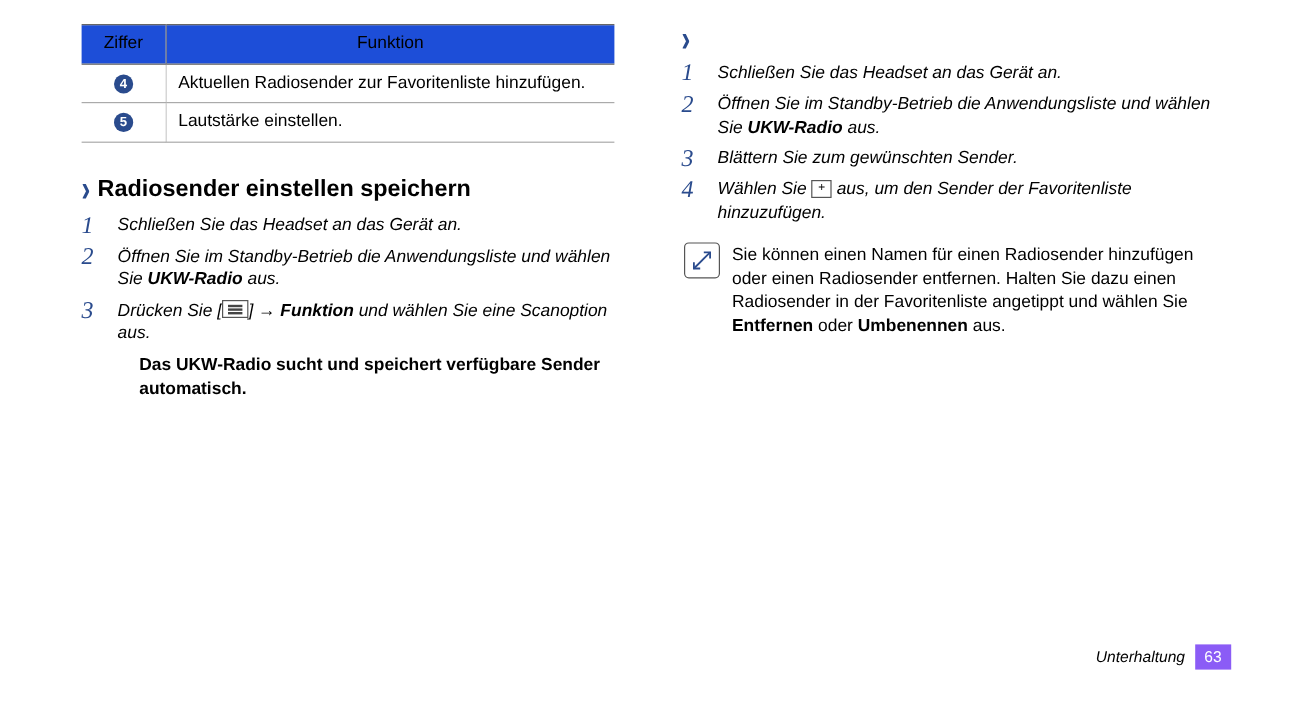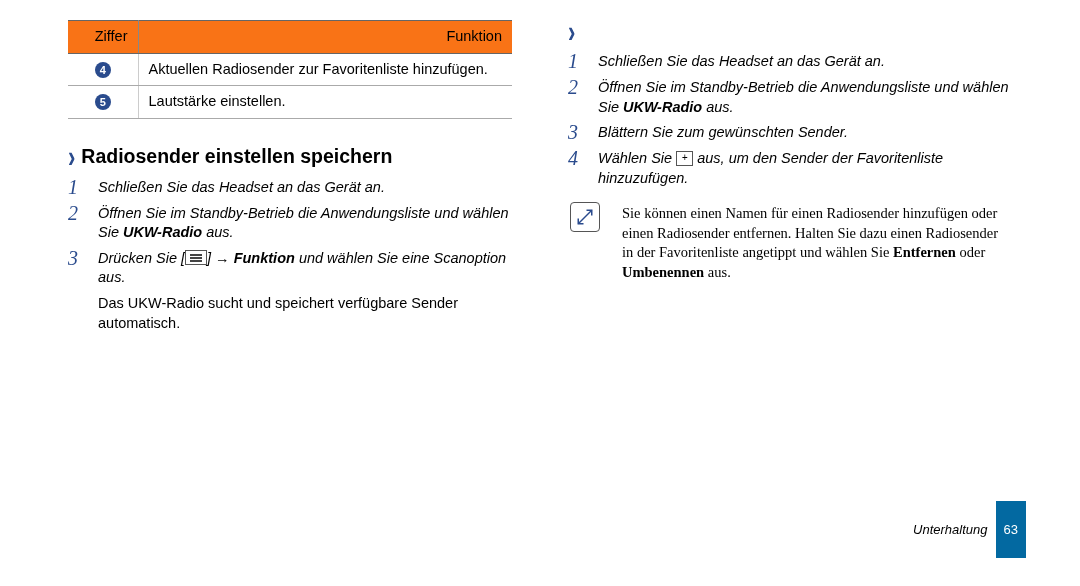--- a/index.html
+++ b/index.html
@@ -3,50 +3,50 @@
 <meta charset="utf-8">
 <style>
   * { box-sizing: border-box; margin: 0; padding: 0; }
   html, body { width: 1080px; height: 586px; font-family: Arial, Helvetica, sans-serif; background: #fff; color: #000; }
   .page { display: flex; width: 100%; height: 100%; padding: 20px 50px 10px 50px; }
   .col { flex: 1; padding: 0 18px; display: flex; flex-direction: column; }
   .col-left { padding-right: 28px; }
   .col-right { padding-left: 28px; }
 
   table.functable { width: 100%; border-collapse: collapse; font-size: 14.5px; line-height: 1.35; }
-  table.functable th { background: #f97316; font-weight: normal; text-align: right; padding: 6px 10px; border-top: 1px solid #666; border-bottom: 1px solid #666; }
+  table.functable th { background: #1d4ed8; font-weight: normal; text-align: center; padding: 6px 10px; border-top: 1px solid #666; border-bottom: 1px solid #666; }
   table.functable th:first-child { border-right: 1px solid #888; width: 70px; }
   table.functable td { padding: 6px 10px; border-bottom: 1px solid #aaa; vertical-align: top; }
   table.functable td:first-child { text-align: center; border-right: 1px solid #ccc; }
 
   .num-badge { display: inline-block; width: 16px; height: 16px; border-radius: 50%; background: #2a4b8d; color: #fff; font-size: 11px; font-weight: bold; line-height: 16px; text-align: center; }
 
   .sec-head { display: flex; align-items: baseline; margin-top: 26px; margin-bottom: 8px; gap: 6px; }
   .sec-head-top { margin-top: 0; }
   .chev { font-size: 22px; line-height: 1; color: #2a4b8d; font-weight: bold; transform: scaleY(1.4) translateY(1px); }
   .sec-title { font-size: 19.5px; font-weight: bold; }
 
   ol.steps { list-style: none; counter-reset: none; padding-left: 0; }
   ol.steps > li { display: flex; align-items: flex-start; gap: 10px; margin-bottom: 4px; font-size: 14.5px; line-height: 1.35; }
   .stepnum { font-family: Georgia, 'Times New Roman', serif; font-style: italic; font-size: 20px; color: #2a4b8d; width: 20px; flex-shrink: 0; line-height: 1.1; }
   .steptxt { flex: 1; padding-top: 2px; font-style: italic; }
-  .afterstep { margin-left: 30px; font-size: 14.5px; line-height: 1.35; margin-top: 2px; }
+  .afterstep { margin-left: 48px; font-size: 14.5px; line-height: 1.35; margin-top: 2px; font-weight: bold; }
 
   .inline-icon { display: inline-flex; align-items: center; justify-content: center; border: 1px solid #555; background: #fff; height: 15px; width: 22px; vertical-align: middle; font-size: 10px; line-height: 1; position: relative; top: -1px; }
   .inline-icon.square { width: 17px; }
   .menu-lines { display: inline-block; width: 12px; }
   .menu-lines span { display:block; height:1.3px; background:#444; margin:1.6px 0; }
 
-  .notebox { display: flex; align-items: flex-start; gap: 22px; margin-top: 10px; font-size: 14.5px; line-height: 1.35; margin-left: 2px; font-family: Liberation Serif, serif; }
+  .notebox { display: flex; align-items: flex-start; gap: 10px; margin-top: 10px; font-size: 14.5px; line-height: 1.35; margin-left: 2px; }
   .noteicon { width: 30px; height: 30px; border: 1.5px solid #555; border-radius: 4px; flex-shrink: 0; display:flex; align-items:center; justify-content:center; }
   .noteicon svg { width: 18px; height: 18px; }
   .notetxt { flex:1; padding-top: 2px; }
 
   .footer { position: absolute; bottom: 28px; right: 54px; display: flex; align-items: center; gap: 8px; font-size: 13px; font-style: italic; }
-  .pagenum-box { background: #0369a1; color: #fff; font-style: normal; padding: 21px 8px; font-size: 13px; }
+  .pagenum-box { background: #8b5cf6; color: #fff; font-style: normal; padding: 3px 8px; font-size: 13px; }
   .rel { position: relative; width:100%; height:100%; }
 </style>
 </head>
 <body>
 <div class="rel">
 
 <div class="page">
 
   <div class="col col-left">
     <table class="functable">

